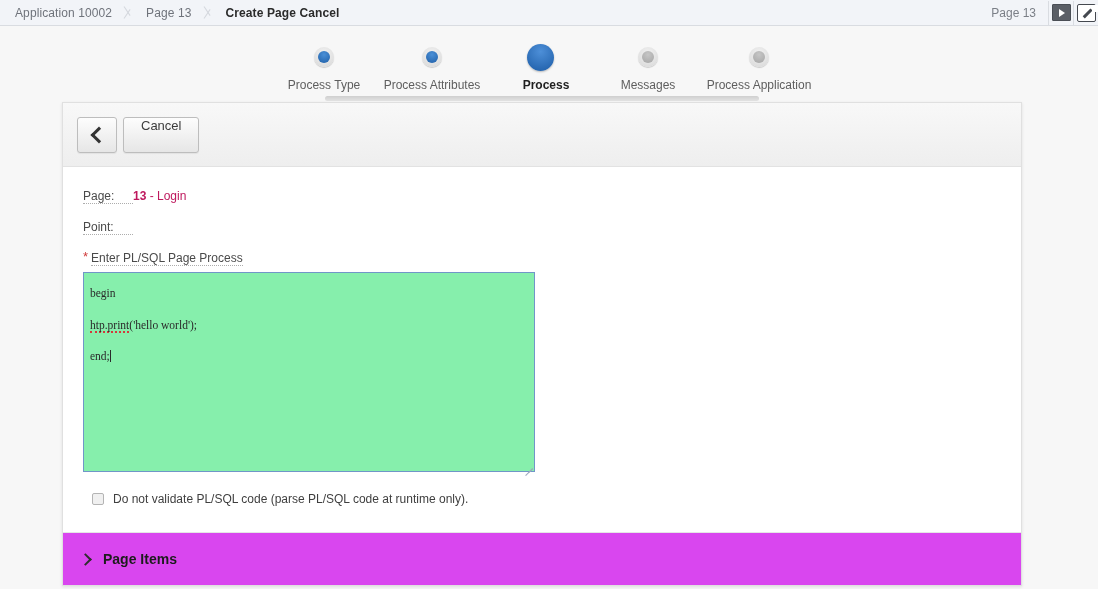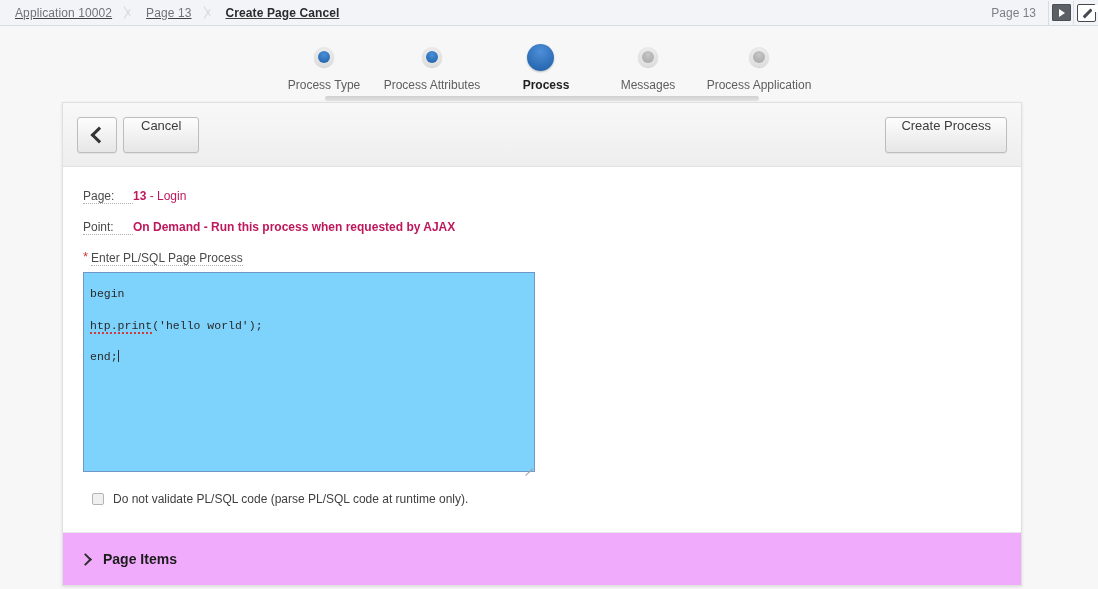--- a/index.html
+++ b/index.html
@@ -26,21 +26,20 @@
     background: #f2f4f8;
     border-bottom: 1px solid #d9dce1;
     display: flex;
     align-items: stretch;
   }
   #breadcrumb {
     display: flex;
     align-items: stretch;
     height: 100%;
     padding-left: 6px;
-    text-decoration: underline;
   }
   .crumb {
     display: flex;
     align-items: center;
     padding: 0 9px;
     font-size: 12px;
     color: #7b7f87;
     white-space: nowrap;
     letter-spacing: .1px;
   }
@@ -299,22 +298,22 @@
     font-size: 12px;
     color: #4a4a4a;
     border-bottom: 1px dotted #adadad;
     cursor: help;
   }
 
   #plsql-textarea {
     width: 452px;
     height: 200px;
     border: 1px solid #7196c8;
-    background: #7dd3fc;
-    font-family: Liberation Mono, monospace;
+    background: #86efac;
+    font-family: Liberation Serif, serif;
     font-size: 11.5px;
     line-height: 2.75;
     color: #2a2a2a;
     padding: 5px 6px;
     box-sizing: border-box;
     resize: none;
     outline: none;
     position: relative;
     white-space: pre;
     overflow: hidden;
@@ -372,21 +371,21 @@
     cursor: pointer;
   }
 
   
   #page-items-region {
     border-top: 1px solid #e6e6e6;
     height: 52px;
     display: flex;
     align-items: center;
     padding-left: 18px;
-    background: #f0abfc;
+    background: #d946ef;
     cursor: pointer;
   }
   .chev-right {
     width: 7px; height: 7px;
     border-right: 2.4px solid #2e2e2e;
     border-top: 2.4px solid #2e2e2e;
     transform: rotate(45deg);
     margin-right: 13px;
   }
   #page-items-title {
@@ -468,37 +467,33 @@
   </div>
 </div>
 
 <div id="panel">
 
   <div id="panel-toolbar">
     <div class="btn" id="back-button">
       <span class="chev-left"></span>
     </div>
     <div class="btn" id="cancel-button">Cancel</div>
-    <div class="btn" id="create-process-button">Create Process</div>
   </div>
 
   <div id="panel-body">
 
     <div class="field-row">
       <div class="field-label">Page:</div>
       <div class="field-value">
         <span>13</span><span class="thin"> - Login</span>
       </div>
     </div>
 
     <div class="field-row">
       <div class="field-label">Point:</div>
-      <div class="field-value">
-        <span>On Demand</span><span> - Run this process when requested by AJAX</span>
-      </div>
     </div>
 
     <div id="pl-sql-label-row">
       <span id="required-asterisk">*</span>
       <span id="pl-sql-label">Enter PL/SQL Page Process</span>
     </div>
 
     <div id="plsql-textarea-wrap">
       <div id="plsql-textarea" contenteditable="false" style=""><span class="code-line">begin</span><span class="code-line"><span class="spellerr">htp.print</span><span>('hello world');</span></span><span class="code-line"><span>end;</span><span class="caret"></span></span></div>
       <div id="resize-grip">

